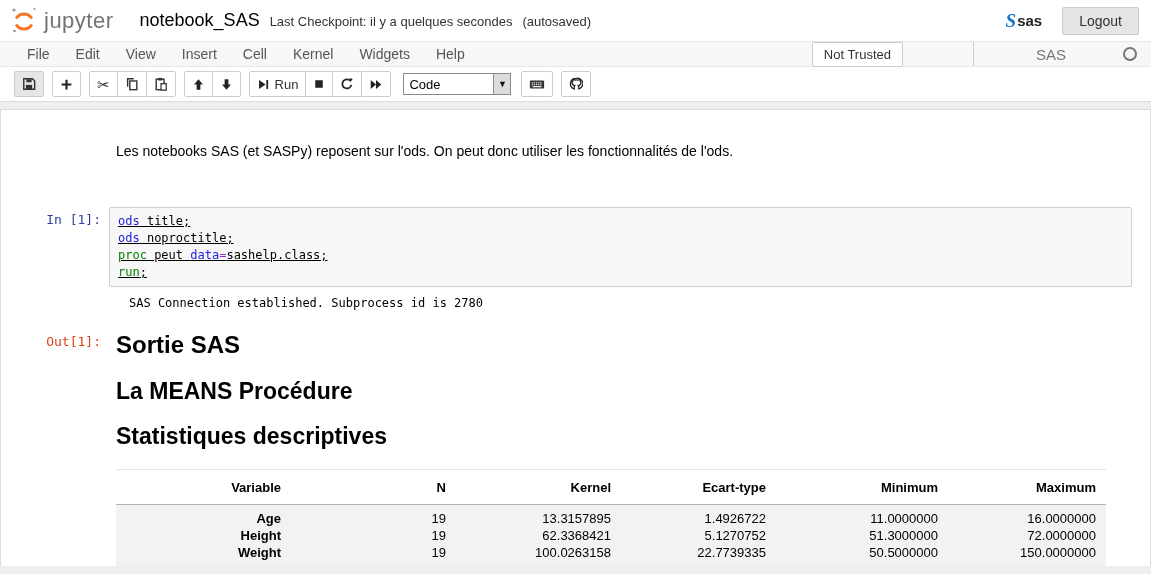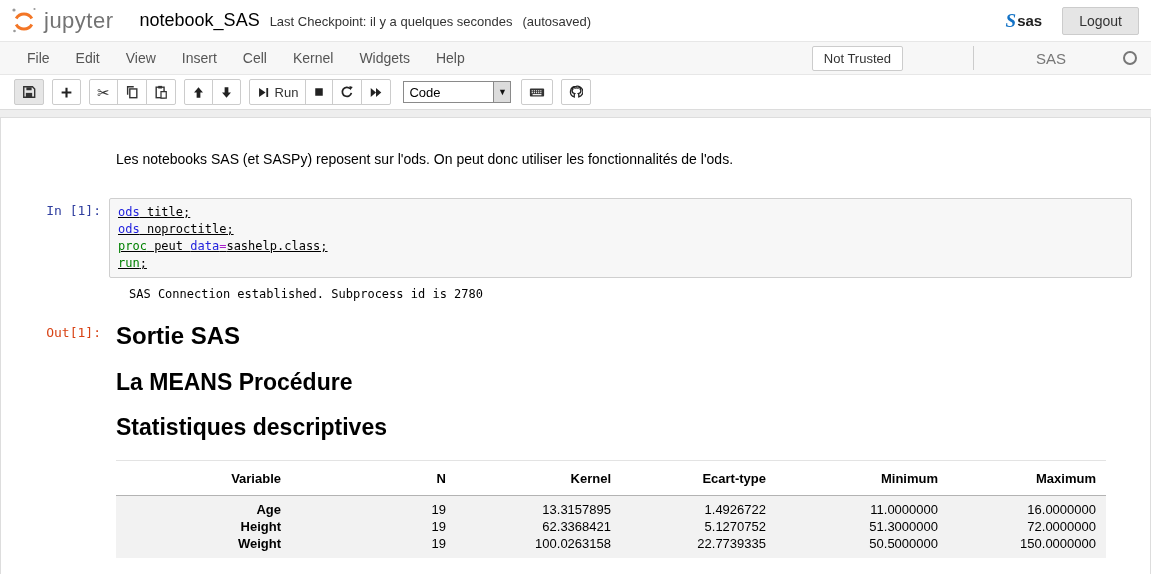--- a/index.html
+++ b/index.html
@@ -22,21 +22,21 @@
   .autosave { font-size:13px; color:#333; margin-left:10px; }
   .header-right { margin-left:auto; display:flex; align-items:center; }
   .sas-logo { font-size:15px; font-weight:bold; color:#222; margin-right:20px; display:flex; align-items:center; }
   .sas-logo .sas-s { color:#1272c6; font-family:"Liberation Serif", serif; font-style:italic; font-size:19px; margin-right:1px; }
   .logout-btn {
     font-size:14px; color:#333; background:#e5e5e5; border:1px solid #ccc;
     border-radius:2px; padding:5px 16px; cursor:pointer;
   }
   
   .menu-bar {
-    height:34px; background:#f7f7f7;
+    height:26px; background:#f7f7f7;
     border-top:1px solid #e7e7e7; border-bottom:1px solid #e7e7e7;
     display:flex; align-items:center; padding:0 14px;
   }
   .menu-item { font-size:14px; color:#555; padding:0 13px; cursor:pointer; }
   .menu-right { margin-left:auto; display:flex; align-items:center;gap:48px; }
   .trust-btn {
     font-size:13px; color:#333; background:#fff; border:1px solid #ccc;
     border-radius:2px; padding:4px 11px; cursor:pointer;
   }
   .menu-divider { width:1px; height:24px; background:#ccc; margin:0 14px 0 22px; }
@@ -71,21 +71,21 @@
   
   .site { background:#eee; height:464px; padding-top:7px; }
   .notebook-container {
     background:#fff; border:1px solid #ddd; border-bottom:none;
     height:100%; padding:33px 18px 0 0; overflow:hidden;
   }
   
   .md-cell { padding-left:115px; font-size:14px; color:#000; }
   
   .cell-row { display:flex; align-items:flex-start; }
-  .code-row { margin-top:31px; }
+  .code-row { margin-top:48px; }
   .prompt {
     flex:0 0 108px; text-align:right; padding-right:8px; padding-top:5px;
     font-family:"DejaVu Sans Mono", monospace; font-size:13px; white-space:nowrap;
   }
   .prompt-in { color:#303f9f; }
   .prompt-out { color:#d84315; padding-top:3px; }
   .input-box {
     flex:1; border:1px solid #cfcfcf; border-radius:2px; background:#f7f7f7;
     padding:5px 8px; font-family:"DejaVu Sans Mono", monospace; font-size:12px;
     line-height:17px; cursor:text;

